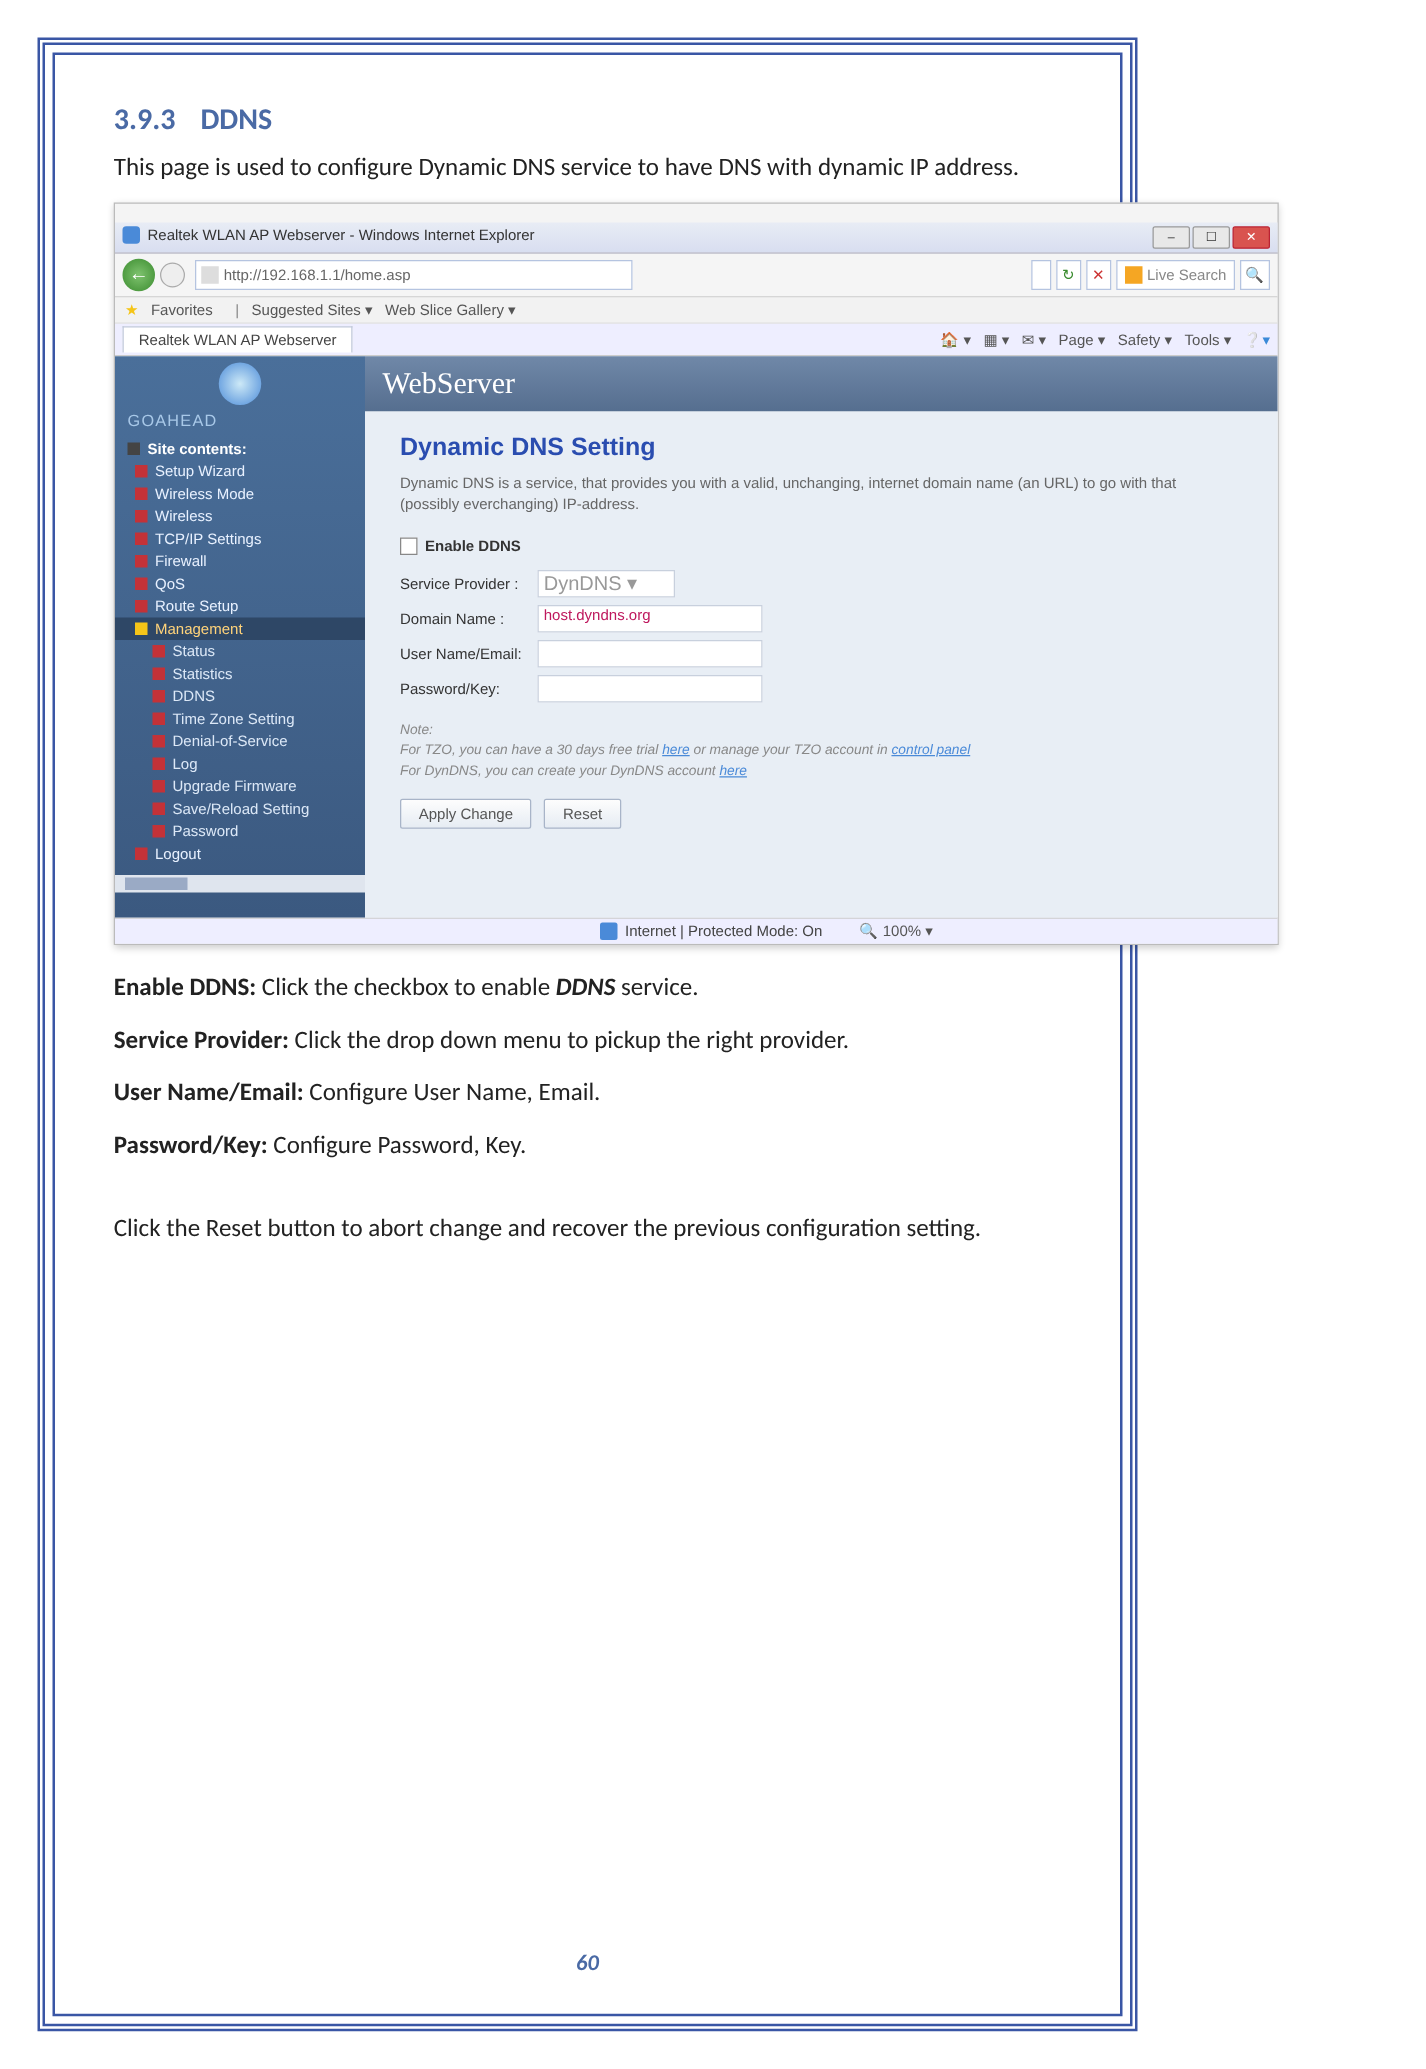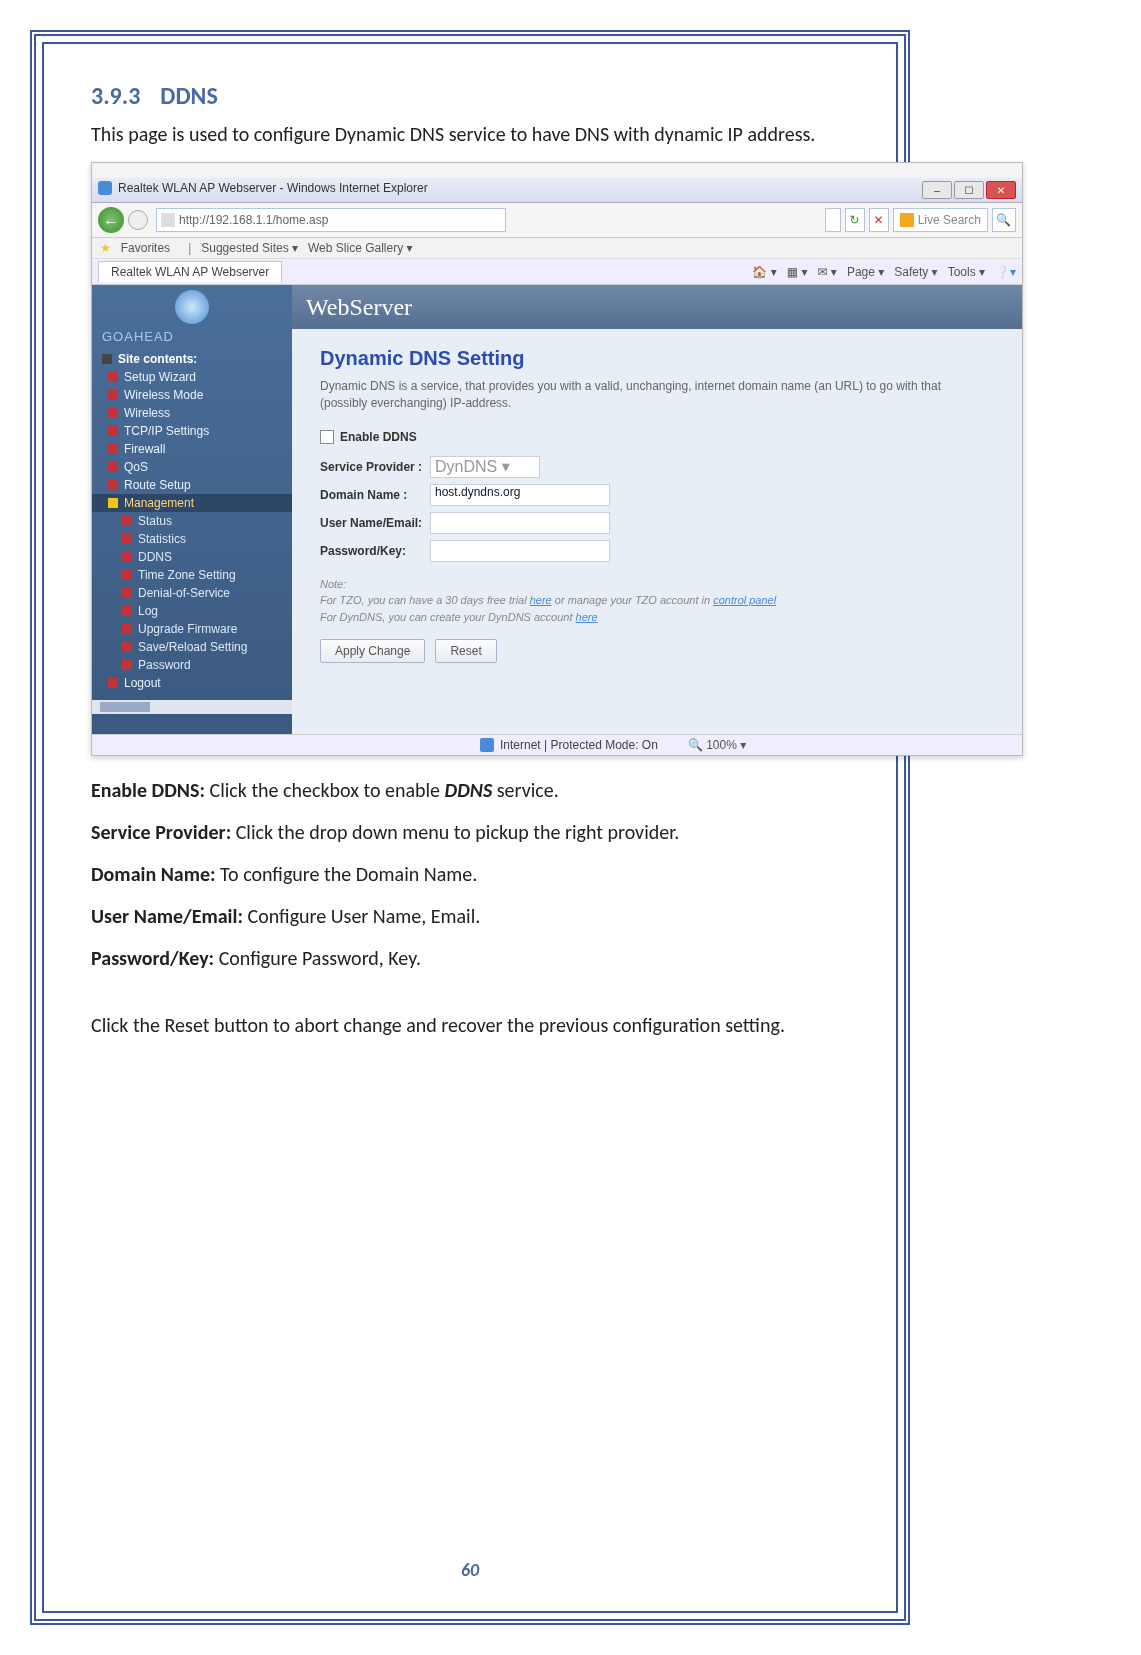--- a/index.html
+++ b/index.html
@@ -112,22 +112,22 @@
   .sb-item.head .sq{background:#444;}
   .sb-scroll{height:14px;background:#dfe5ee;margin-top:8px;display:flex;align-items:center;}
   .sb-scroll .thumb{width:50px;height:10px;background:#9aaac5;margin-left:8px;}
 
   .maincol{flex:1;background:#e8eef5;padding:0;color:#333;}
   .ws-banner{background:linear-gradient(#7088a8,#556e8f);color:#fff;height:44px;display:flex;align-items:center;padding-left:14px;font-family:Georgia,serif;font-size:24px;}
   .mc-inner{padding:18px 28px;max-width:640px;}
   .mc-title{color:#2a4db0;font-size:20px;font-weight:bold;margin-bottom:8px;}
   .mc-desc{color:#666;font-size:12px;margin-bottom:18px;line-height:1.4;}
   .mrow{display:flex;align-items:center;margin:6px 0;font-size:12px;}
-  .mrow .ml{width:110px;color:#333;font-weight:bold;}
-  .mrow .minput{border:1px solid #c8d0dd;background:#fff;height:20px;width:170px;padding:0 4px;color:#0f172a;font-size:12px;}
+  .mrow .ml{width:110px;color:#333;font-weight:normal;}
+  .mrow .minput{border:1px solid #c8d0dd;background:#fff;height:20px;width:170px;padding:0 4px;color:#be185d;font-size:12px;}
   .mrow .msel{border:1px solid #c8d0dd;background:#fff;height:20px;width:100px;color:#999;font-size:16px;padding:0 4px;}
   .mcb{display:flex;align-items:center;gap:6px;margin:0 0 12px 0;font-size:12px;font-weight:bold;}
   .mcb .cb{width:12px;height:12px;border:1px solid #888;background:#fff;}
   .mnote{font-size:11px;font-style:italic;color:#888;margin-top:14px;line-height:1.5;}
   .mnote .lh{color:#4a8ad8;text-decoration:underline;}
   .mbtns{margin-top:14px;display:flex;gap:10px;}
   .mbtn{border:1px solid #a8b4c8;background:linear-gradient(#fdfdfd,#e6ecf3);padding:4px 14px;font-size:12px;color:#555;border-radius:2px;}
 
   .ie-status{display:flex;align-items:center;background:#eef;border-top:1px solid #ccc;padding:3px 8px;font-size:12px;color:#444;}
   .ie-status .zone{margin-left:auto;display:flex;align-items:center;gap:6px;}
@@ -344,23 +344,20 @@
     </div>
     
 
     <p class="body">
       <span class="lbl">Enable DDNS:</span><span> Click the checkbox to enable </span><span class="em">DDNS</span><span> service.</span>
     </p>
     <p class="body">
       <span class="lbl">Service Provider:</span><span> Click the drop down menu to pickup the right provider.</span>
     </p>
     <p class="body">
-      <span class="lbl">Domain Name:</span><span> To configure the Domain Name.</span>
-    </p>
-    <p class="body">
       <span class="lbl">User Name/Email:</span><span> Configure User Name, Email.</span>
     </p>
     <p class="body">
       <span class="lbl">Password/Key:</span><span> Configure Password, Key.</span>
     </p>
 
     <br>
     <p class="body">Click the Reset button to abort change and recover the previous configuration setting.</p>
 
     <div class="page-number">60</div>

